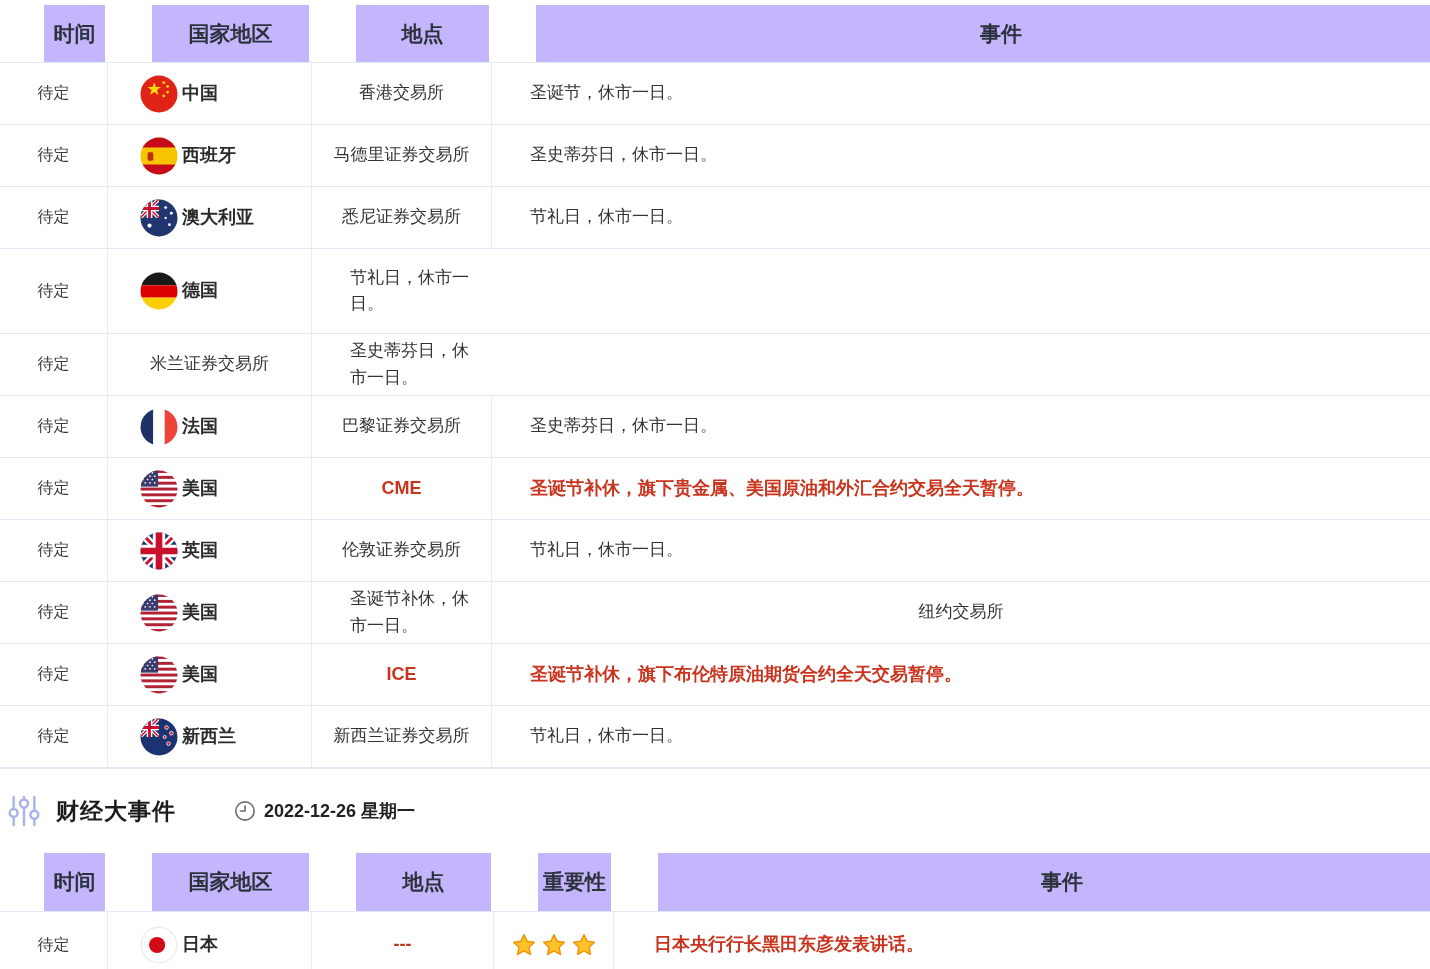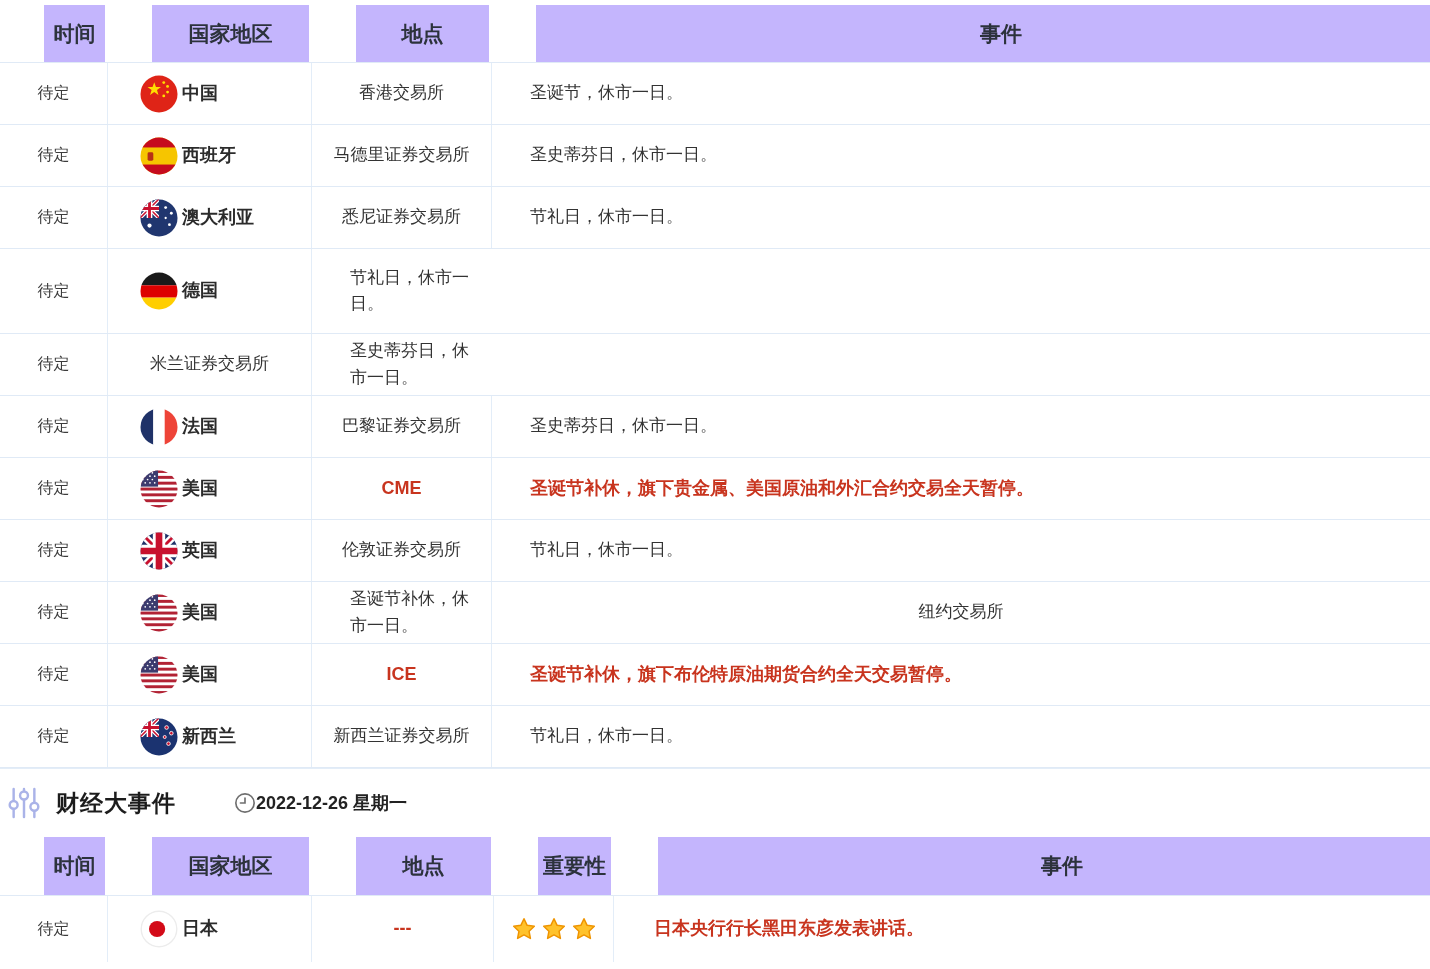--- a/index.html
+++ b/index.html
@@ -27,23 +27,23 @@
   .c-time { font-size:16px; color:#3c3c3c; }
   .c-country { justify-content:flex-start; padding-left:32px; gap:4px; }
   .cname { font-weight:bold; font-size:18px; color:#2b2b2b; }
   .c-loc { padding:16px 16px; }
   .c-event { justify-content:flex-start; text-align:left; padding-left:38px; padding-right:8px; }
   .g5 .c-event { padding-left:40px; }
   .red { color:#c8341e; font-weight:bold; font-size:18px; }
   .flag-svg { width:38px; height:40px; flex:0 0 38px; }
 
   
-  .section-bar { height:68px; display:flex; align-items:center; padding-left:8px; }
+  .section-bar { height:84px; display:flex; align-items:center; padding-left:8px; }
   .section-title { font-size:23px; font-weight:bold; color:#1c1c1c; margin-left:16px; letter-spacing:1px; }
-  .section-date { display:flex; align-items:center; margin-left:58px;
+  .section-date { display:flex; align-items:center; gap:8px; margin-left:58px;
                   font-size:18px; font-weight:bold; color:#222; }
   .icon-sliders { width:32px; height:34px; }
   .icon-clock { width:22px; height:22px; }
 
   
   .stars { display:flex; gap:4px; }
   .star { width:26px; height:26px; }
   .hidden-defs { position:absolute; width:0; height:0; overflow:hidden; }
 </style>
 </head>

